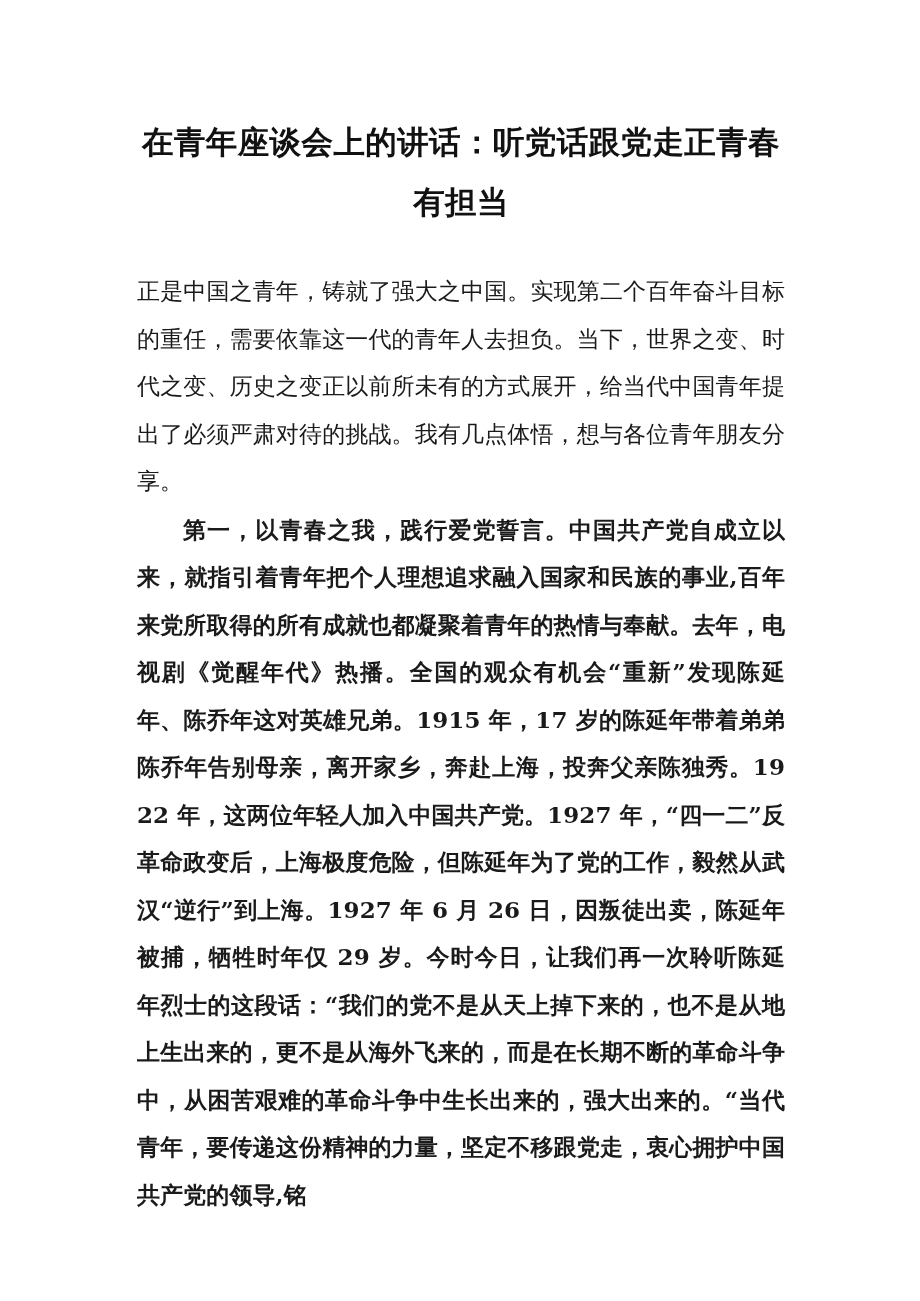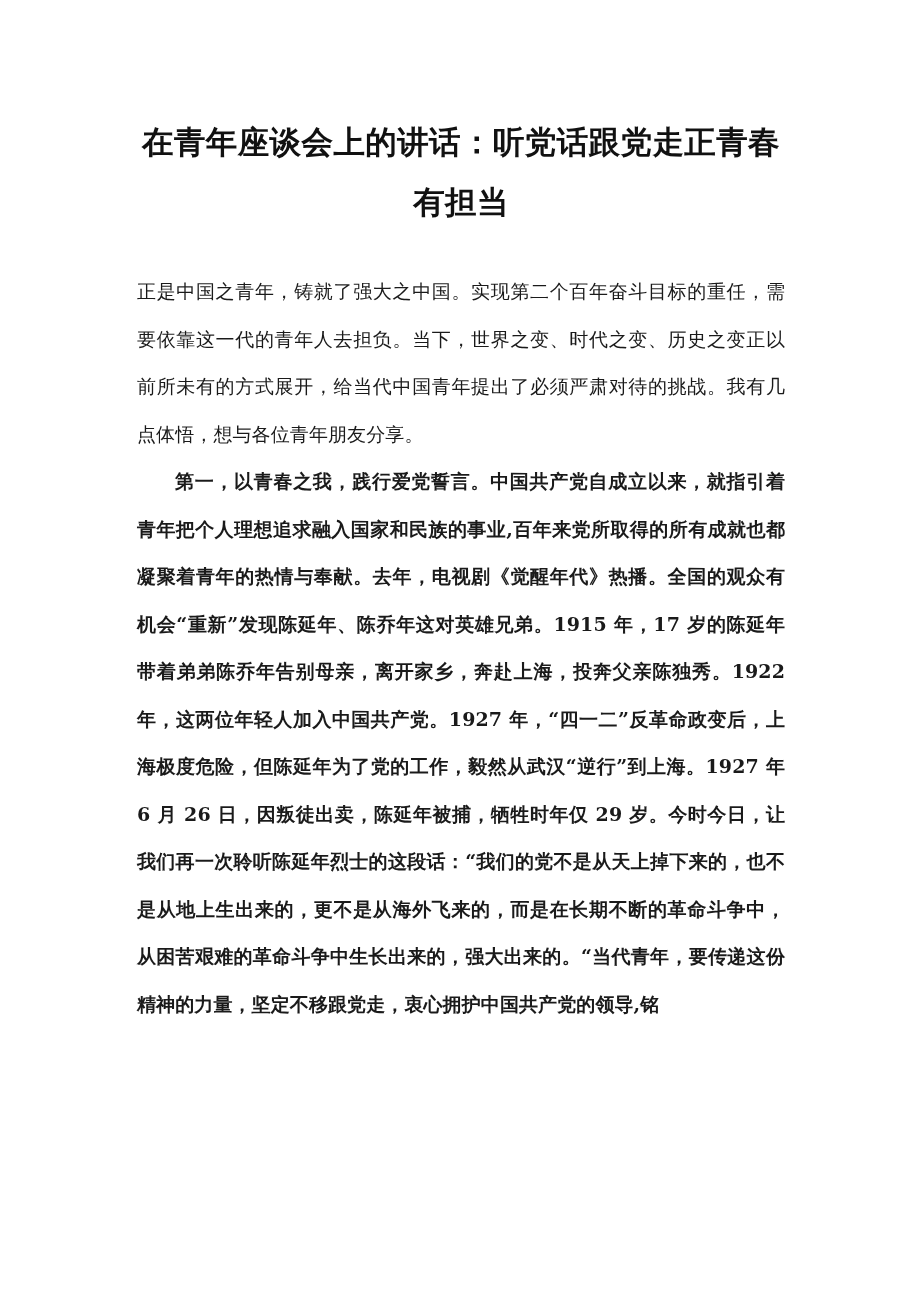--- a/index.html
+++ b/index.html
@@ -37,21 +37,21 @@
     font-family: "DejaVu Serif", "Liberation Serif", serif;
     color: #111111;
     white-space: pre-line;
   }
   .body-block {
     margin: 0;
     padding-top: 36px;
   }
   .para {
     margin: 0;
-    font-size: 19px;
+    font-size: 23px;
     line-height: 47.5px;
     text-align: justify;
     text-align-last: left;
     text-justify: inter-character;
     letter-spacing: 0.1px;
     color: #1a1a1a;
     font-family: "DejaVu Serif", "Liberation Serif", serif;
     word-break: break-all;
     overflow-wrap: anywhere;
   }

